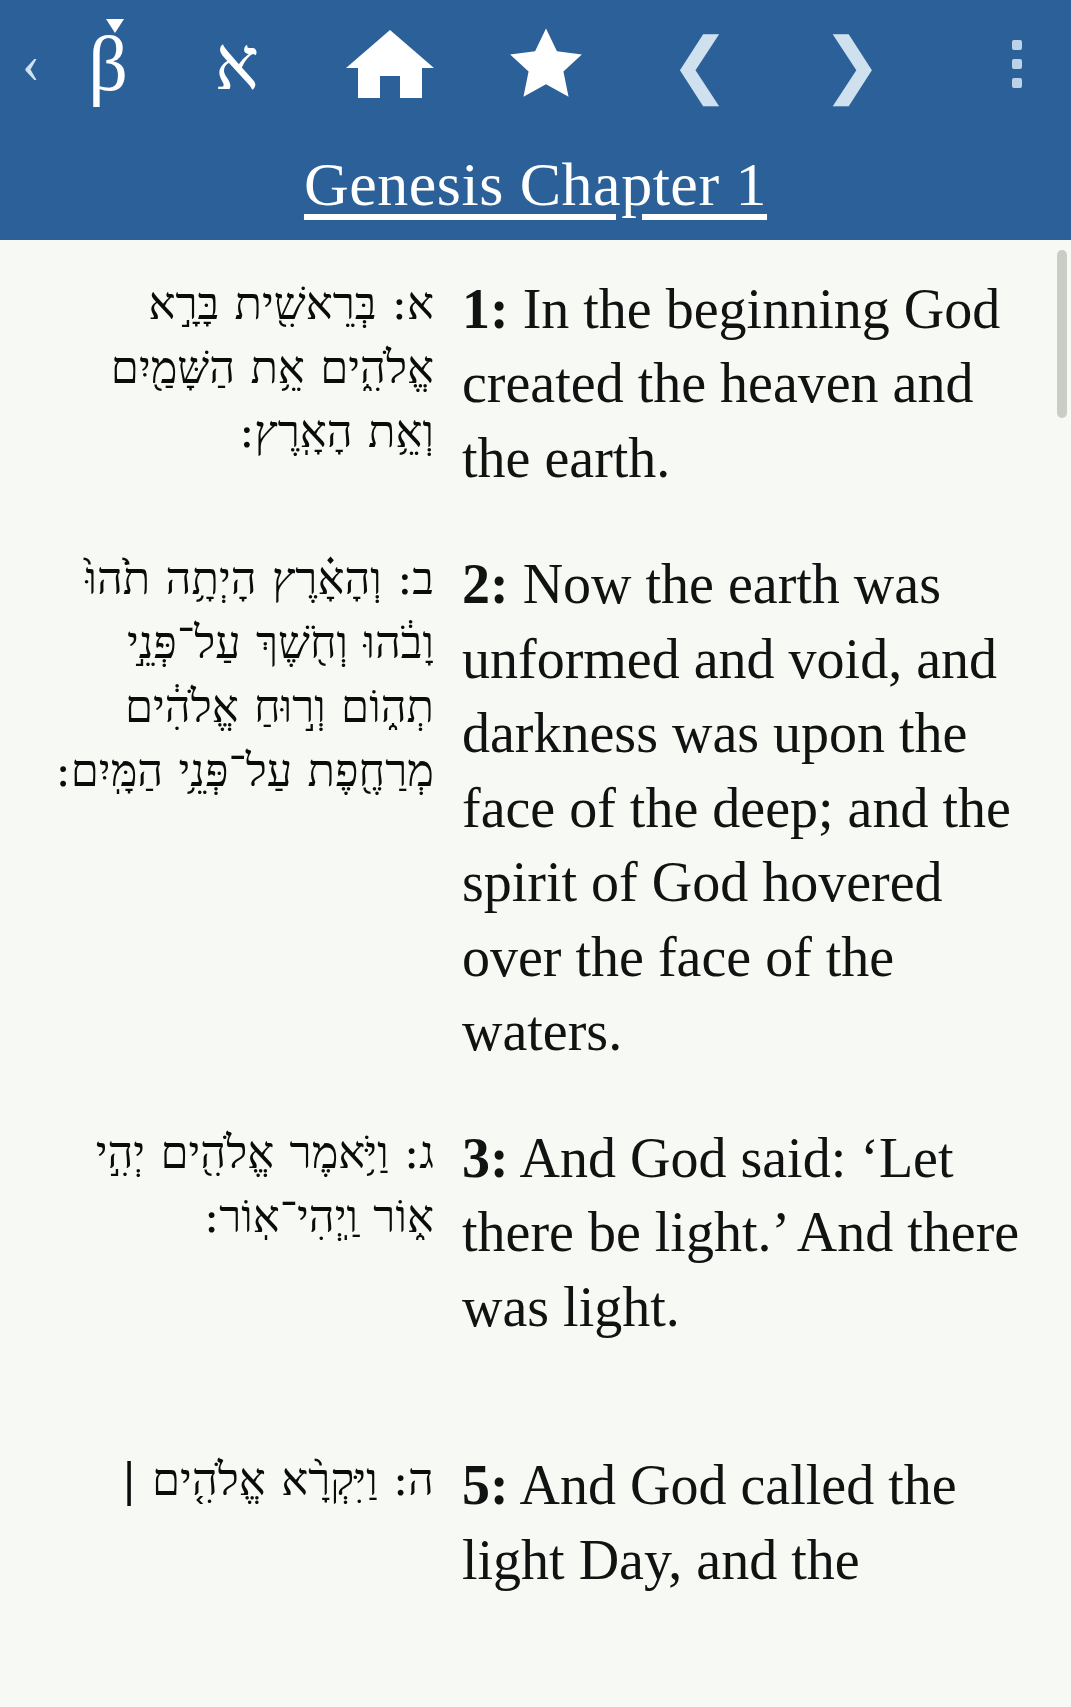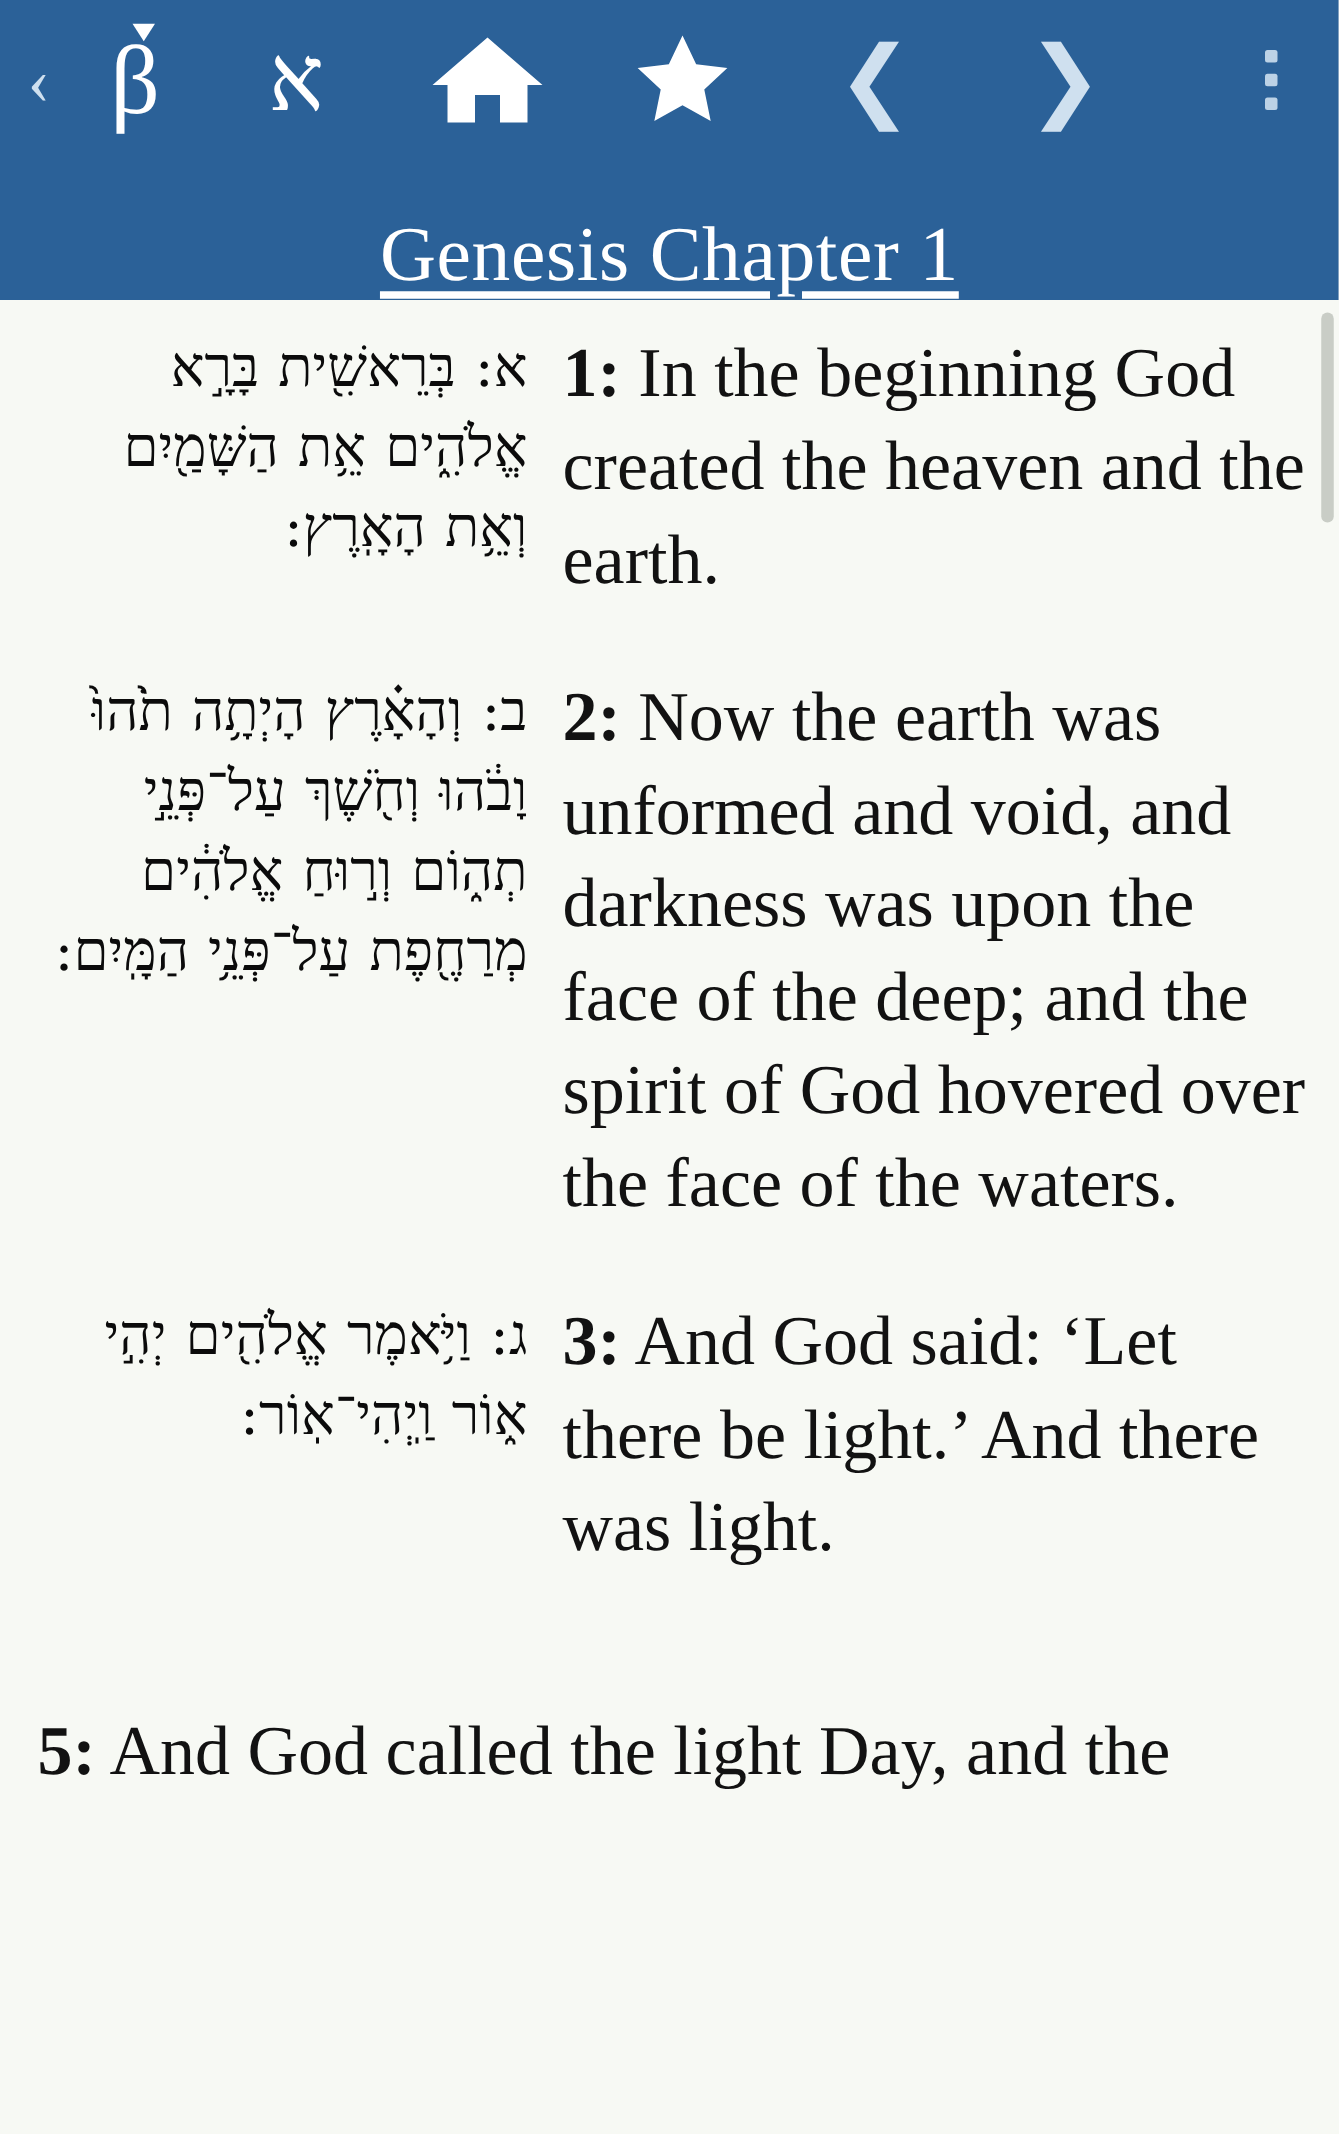--- a/index.html
+++ b/index.html
@@ -95,40 +95,41 @@
   .tb-menu .dot {
     width: 10px;
     height: 10px;
     background: #bcd2e6;
     border-radius: 2px;
   }
 
   .title-wrap {
     height: 112px;
     display: flex;
-    align-items: flex-end;
+    align-items: center;
     justify-content: center;
   }
   .chapter-title {
     font-family: "Liberation Serif", serif;
     font-size: 62px;
     color: #ffffff;
     text-decoration: underline;
     text-underline-offset: 9px;
     letter-spacing: 0.5px;
     white-space: nowrap;
   }
 
   
   .content {
     position: relative;
     flex: 1 1 auto;
     overflow: hidden;
     background: #f7f9f4;
-    padding: 22px 0 0 0;
+    padding: 32px 0 0 0;
+    margin-left: 12px;
   }
   .verse-list {
     padding: 0 22px 0 30px;
   }
   .verse {
     display: flex;
     align-items: flex-start;
     gap: 28px;
     margin-bottom: 52px;
   }
@@ -243,20 +244,21 @@
         <div class="eng">
           <span class="vnum">3:</span>
           <span>And God said: ‘Let there be light.’ And there was light.</span>
         </div>
       </div>
 
       <div class="verse">
       </div>
 
       <div class="verse">
+        <div class="heb">ה: וַיִּקְרָ֨א אֱלֹהִ֤ים |</div>
         <div class="eng">
           <span class="vnum">5:</span>
           <span>And God called the light Day, and the</span>
         </div>
       </div>
 
     </div>
 
     <div class="scrollbar-track">
       <div class="scrollbar-thumb"></div>

